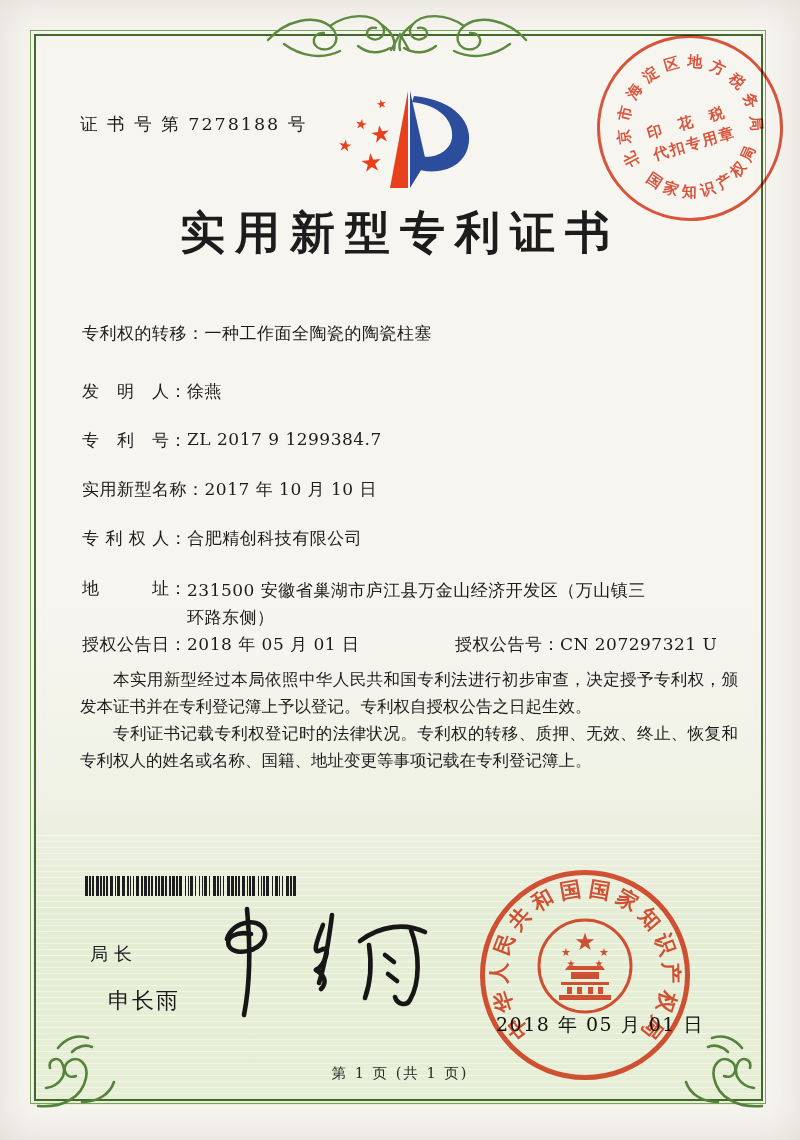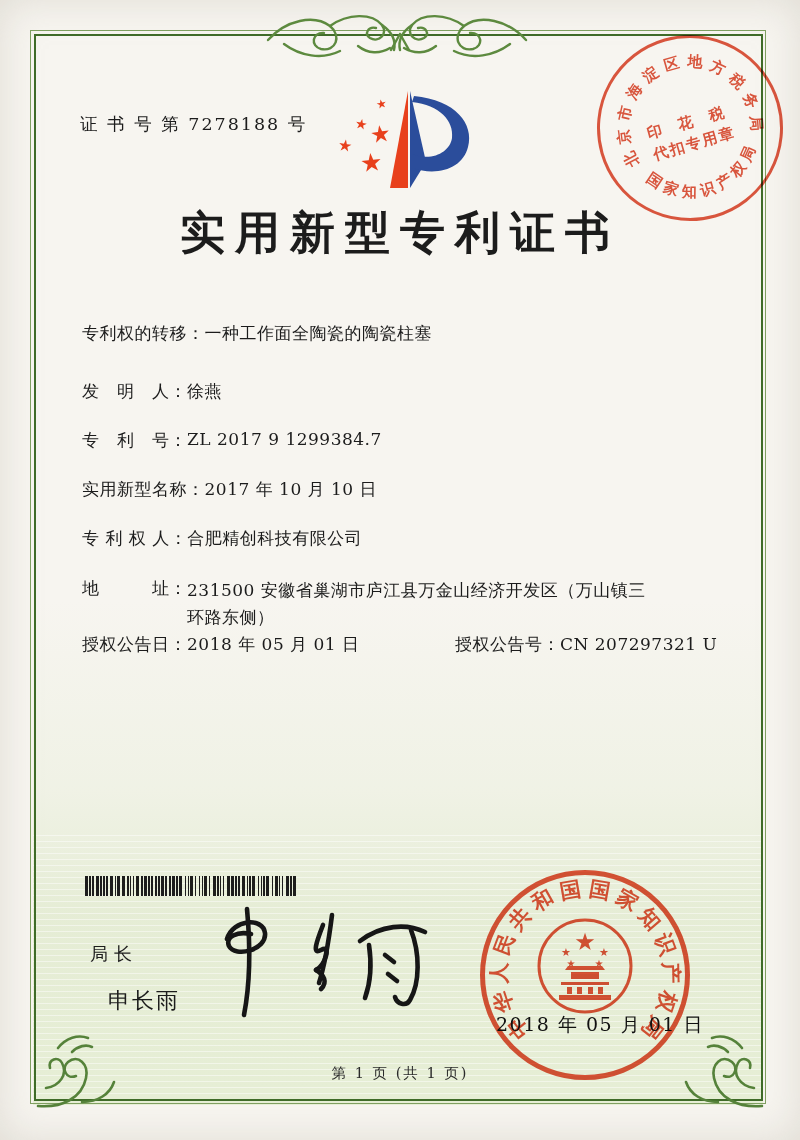--- a/index.html
+++ b/index.html
@@ -142,20 +142,22 @@
 </div>
 <div class="field" style="top:577px">
   <span class="lab">地　　　址：</span><span class="val addr-val">231500 安徽省巢湖市庐江县万金山经济开发区（万山镇三环路东侧）</span>
 </div>
 <div class="field" style="top:633px">
   <span class="lab">授权公告日：</span><span class="val">2018 年 05 月 01 日</span>
   <span class="pair2"><span>授权公告号：</span><span>CN 207297321 U</span></span>
 </div>
 
 <div class="body-text">
+  <p>本实用新型经过本局依照中华人民共和国专利法进行初步审查，决定授予专利权，颁发本证书并在专利登记簿上予以登记。专利权自授权公告之日起生效。</p>
+  <p>专利证书记载专利权登记时的法律状况。专利权的转移、质押、无效、终止、恢复和专利权人的姓名或名称、国籍、地址变更等事项记载在专利登记簿上。</p>
 </div>
 
 <div class="barcode" id="barcode">
     <div style="width: 3px; margin-right: 1.4px;"></div>
     <div style="width: 1.5px; margin-right: 1.4px;"></div>
     <div style="width: 1.5px; margin-right: 2.6px;"></div>
     <div style="width: 3px; margin-right: 1.4px;"></div>
     <div style="width: 1.5px; margin-right: 1.4px;"></div>
     <div style="width: 1.5px; margin-right: 1.4px;"></div>
     <div style="width: 1.5px; margin-right: 2.6px;"></div>

